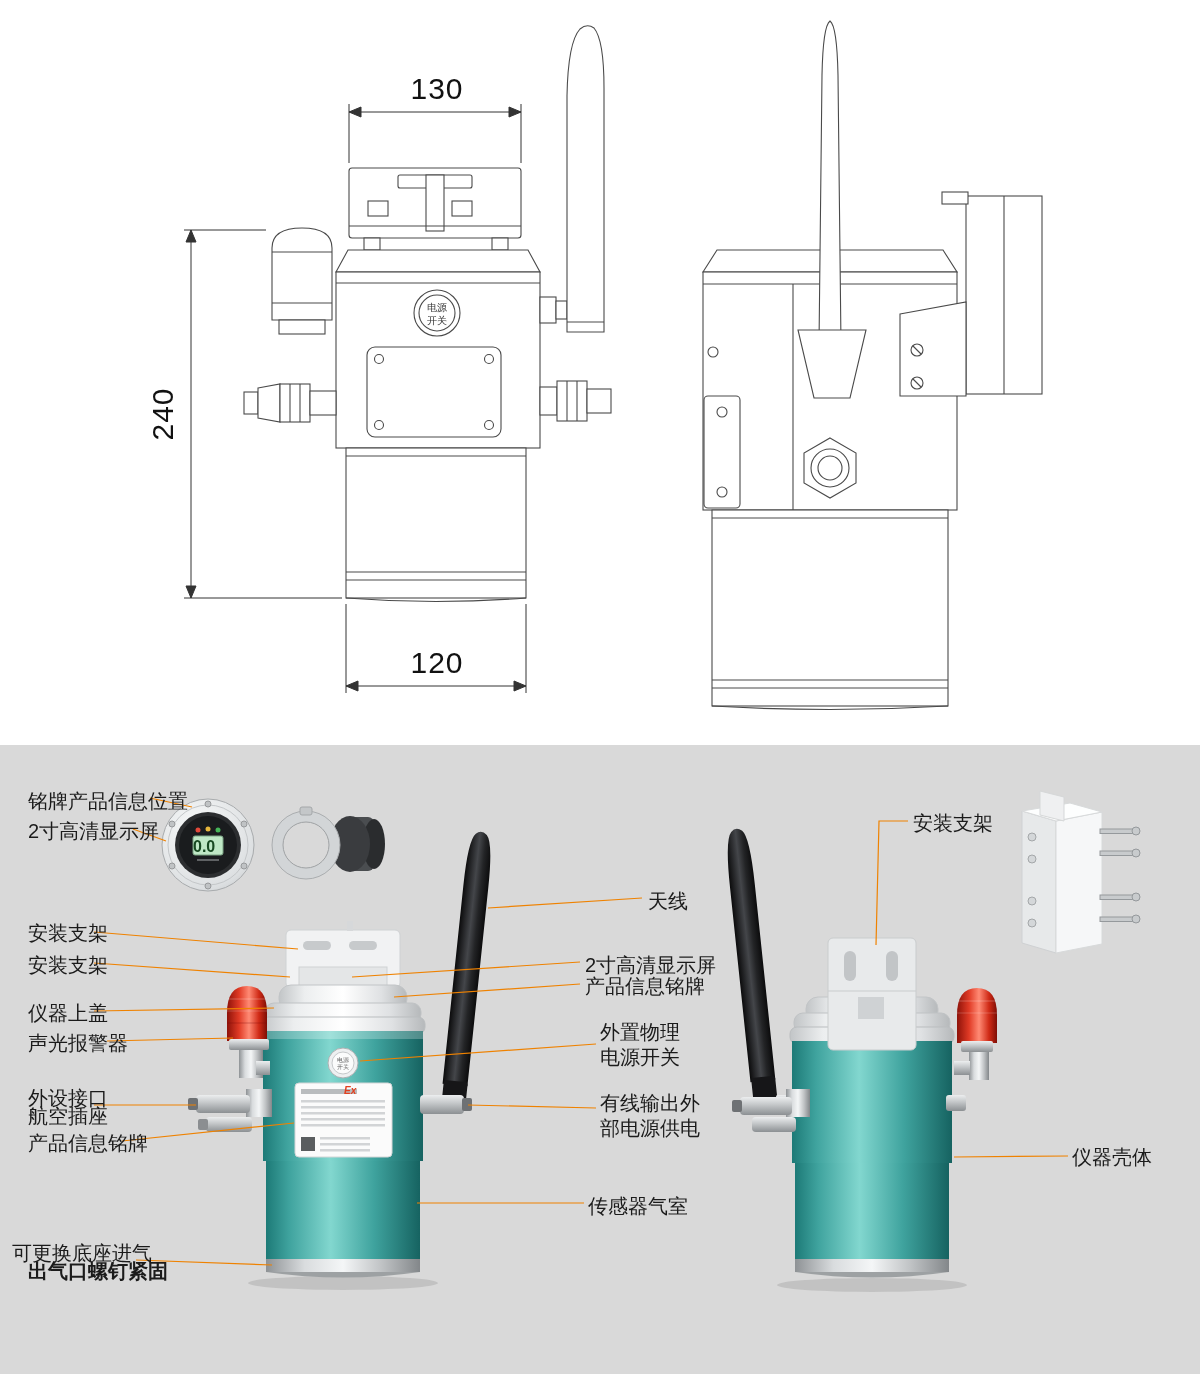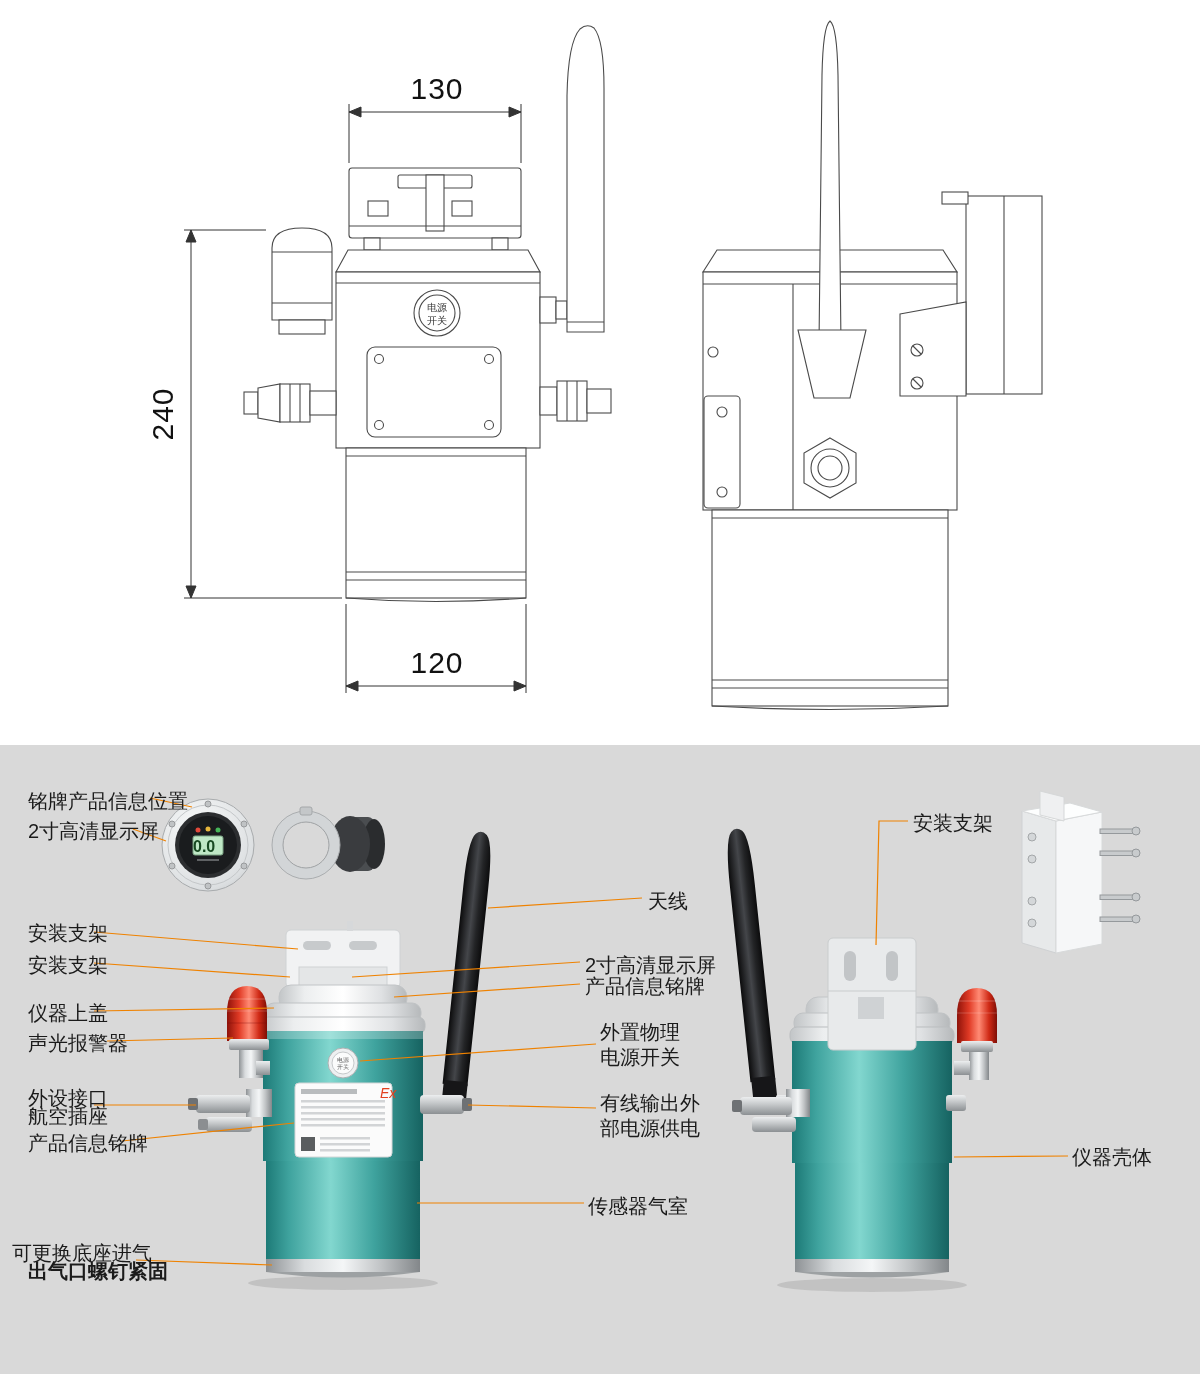--- a/index.html
+++ b/index.html
@@ -35,21 +35,21 @@
   .lab-m1 { left:585px; top:208px; }
   .lab-m2 { left:585px; top:229px; }
   .lab-m3 { left:600px; top:275px; }
   .lab-m4 { left:600px; top:346px; }
   .lab-m5 { left:588px; top:449px;text-align:right; }
   .lab-r0 { left:913px; top:66px; }
   .lab-r1 { left:1072px; top:401px;font-family:Liberation Mono, monospace; }
 
   .gauge-val { position:absolute; left:193px; top:93px; width:18px; text-align:right;
                font-size:16px; font-weight:bold; color:#184a22; }
-  .ex-mark { position:absolute; left:380px; top:340px; font-size:14px; font-weight:normal;
+  .ex-mark { position:absolute; left:344px; top:340px; font-size:10px; font-weight:bold;
              font-style:italic; color:#e2401f; }
   .ps-mini { position:absolute; left:330px; top:312px; width:26px; text-align:center;
              font-size:6px; line-height:1.15; color:#666; white-space:pre-line; }
 </style>
 </head>
 <body>
 
 <div class="page">
 
   <section class="tech-section">

